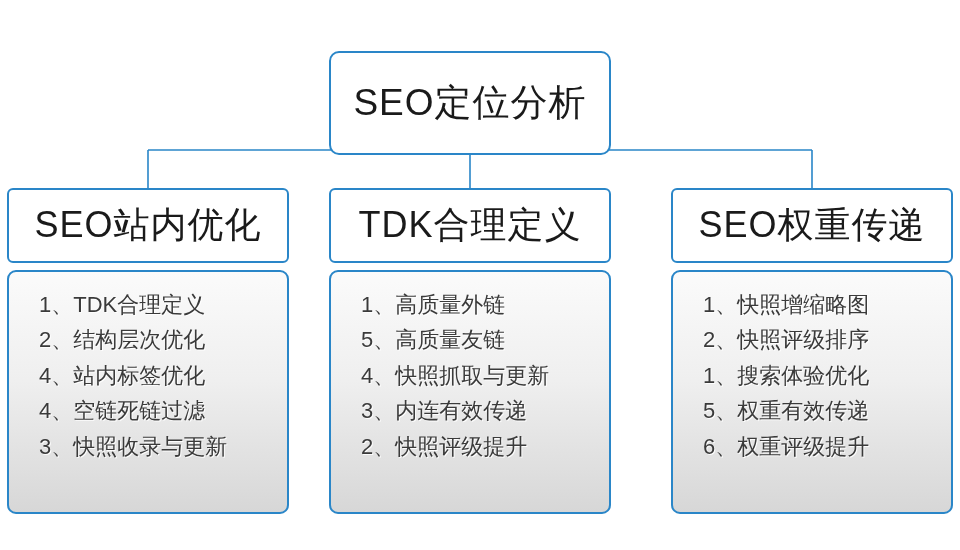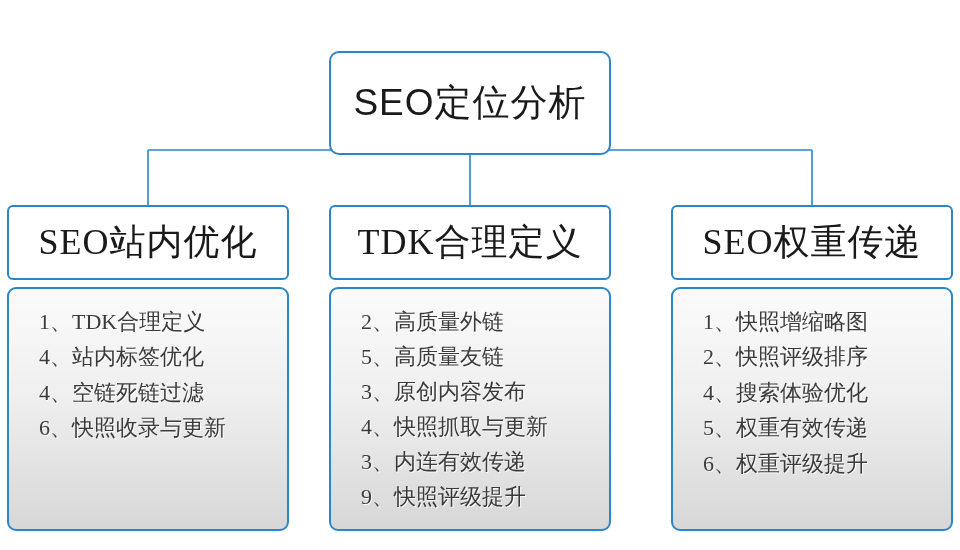--- a/index.html
+++ b/index.html
@@ -14,21 +14,21 @@
     font-family:"Liberation Sans","DejaVu Sans",sans-serif;}
   .canvas{position:relative;width:960px;height:550px;background:#ffffff;}
   .connectors{position:absolute;left:0;top:0;pointer-events:none;}
   .connectors path{stroke:var(--accent);stroke-width:1.6;fill:none;}
 
   .box{position:absolute;background:#ffffff;border:2px solid var(--accent);
     display:flex;align-items:center;justify-content:center;}
   .root-box{left:329px;top:15px;width:282px;height:104px;border-radius:10px;margin-top:36px;}
   .root-box span{font-size:37px;color:var(--title-text);letter-spacing:1px;white-space:nowrap;}
 
-  .column{position:absolute;top:205px;width:275px;font-family:Liberation Serif, serif;}
+  .column{position:absolute;top:188px;width:275px;}
   .col-1{left:7px;}
   .col-2{left:329px;}
   .col-3{left:671px;text-align:right;}
 
   .header-box{position:relative;width:282px;height:75px;border-radius:6px;
     background:#ffffff;border:2px solid var(--accent);
     display:flex;align-items:center;justify-content:center;}
   .header-box span{font-size:36px;color:var(--title-text);letter-spacing:1px;white-space:nowrap;}
 
   .list-box{position:relative;margin-top:7px;width:282px;height:244px;
@@ -51,46 +51,46 @@
   <div class="box root-box">
     <span>SEO定位分析</span>
   </div>
 
   <div class="column col-1">
     <div class="header-box">
       <span>SEO站内优化</span>
     </div>
     <div class="list-box">
         <div class="list-item">1、TDK合理定义</div>
+        <div class="list-item">2、结构层次优化</div>
         <div class="list-item">4、站内标签优化</div>
         <div class="list-item">4、空链死链过滤</div>
-        <div class="list-item">6、快照收录与更新</div>
+        <div class="list-item">3、快照收录与更新</div>
       </div>
   </div>
 
   <div class="column col-2">
     <div class="header-box">
       <span>TDK合理定义</span>
     </div>
     <div class="list-box">
-        <div class="list-item">2、高质量外链</div>
+        <div class="list-item">1、高质量外链</div>
         <div class="list-item">5、高质量友链</div>
-        <div class="list-item">3、原创内容发布</div>
         <div class="list-item">4、快照抓取与更新</div>
         <div class="list-item">3、内连有效传递</div>
-        <div class="list-item">9、快照评级提升</div>
+        <div class="list-item">2、快照评级提升</div>
       </div>
   </div>
 
   <div class="column col-3">
     <div class="header-box">
       <span>SEO权重传递</span>
     </div>
     <div class="list-box">
         <div class="list-item">1、快照增缩略图</div>
         <div class="list-item">2、快照评级排序</div>
-        <div class="list-item">4、搜索体验优化</div>
+        <div class="list-item">1、搜索体验优化</div>
         <div class="list-item">5、权重有效传递</div>
         <div class="list-item">6、权重评级提升</div>
       </div>
   </div>
 
 </div>
 
 </body></html>

